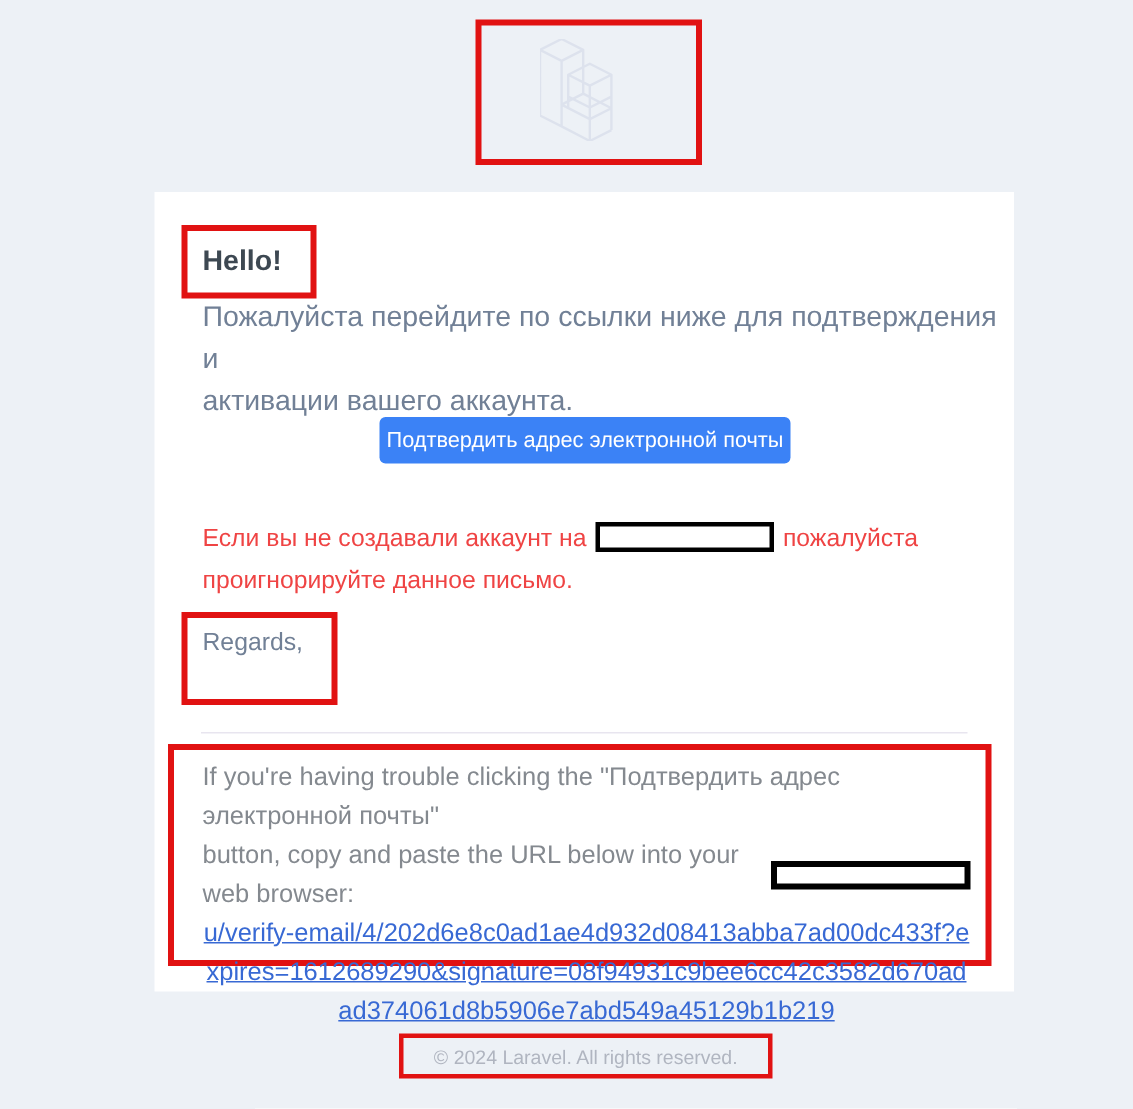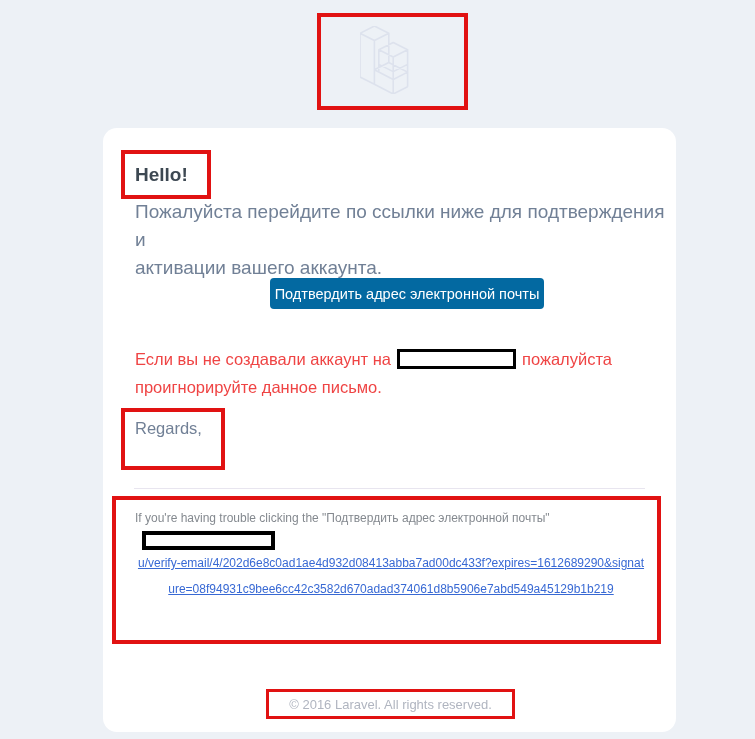--- a/index.html
+++ b/index.html
@@ -19,43 +19,43 @@
     border: 4px solid #e11212;
     box-sizing: border-box;
     pointer-events: none;
   }
   .logo-annotation { left: 317px; top: 13px; width: 151px; height: 97px; }
   .logo-svg { position: absolute; left: 360px; top: 26px; }
 
   .card {
     position: absolute;
     left: 103px; top: 128px;
-    width: 573px; height: 604px;
+    width: 573px; height: 533px;
     background: #ffffff;
-    border-radius: 14px;
+    border-radius: 0;
   }
   .hello-annotation {
     left: 18px; top: 22px; width: 90px; height: 49px;
     display: flex; align-items: center; padding-left: 10px;
   }
   .greeting {
     margin: 0; font-size: 19px; font-weight: bold; color: #3d4852;
   }
   .intro {
     position: absolute; left: 32px; top: 70px; margin: 0;
     font-size: 19px; line-height: 28px; color: #718096;
   }
   .intro span, .outro .block, .salutation span, .sc-line { display: block; }
   .action-button {
     position: absolute; left: 150px; top: 150px;
     width: 274px; height: 31px;
-    background: #0369a1; border-radius: 4px; border: none;
+    background: #3b82f6; border-radius: 4px; border: none;
     color: #ffffff; font-size: 14.5px; font-family: inherit;
     display: flex; align-items: center; justify-content: center;
-    text-decoration: none; cursor: pointer; margin-left: 17px;
+    text-decoration: none; cursor: pointer;
   }
   .outro {
     position: absolute; left: 32px; top: 217px; margin: 0; width: 505px;
     font-size: 16.5px; line-height: 28px; color: #ef4444;
   }
   .redaction {
     display: inline-block;
     background: #ffffff; border: 3px solid #000000;
     box-sizing: border-box;
   }
@@ -65,21 +65,21 @@
     margin: 0; padding: 3px 0 0 10px;
     font-size: 16.5px; line-height: 27px; color: #718096;
   }
   .divider {
     position: absolute; left: 31px; top: 360px;
     width: 511px; height: 1px; background: #e8e5ef;
   }
   .subcopy-annotation { left: 9px; top: 368px; width: 549px; height: 148px; }
   .subcopy {
     position: absolute; left: 32px; top: 377px; width: 512px;
-    font-size: 12px; line-height: 26px; color: #84898f;
+    font-size: 17px; line-height: 26px; color: #84898f;
   }
   .sc-line2 { display: flex; align-items: center; }
   .redaction-2 { width: 133px; height: 19px; border-width: 4px; margin-left: 7px; flex: none; }
   .subcopy-link {
     display: block; color: #3869d4; text-decoration: underline;
     word-break: break-all; cursor: pointer; text-align: center;
   }
   .footer-annotation {
     left: 266px; top: 689px; width: 249px; height: 30px;
     border-width: 3px;
@@ -128,24 +128,25 @@
       </p>
     </div>
 
     <div class="divider"></div>
 
     <div class="annotation subcopy-annotation"></div>
 
     <div class="subcopy">
       <span class="sc-line">If you're having trouble clicking the "Подтвердить адрес электронной почты"</span>
       <span class="sc-line sc-line2">
+        <span>button, copy and paste the URL below into your web browser:</span>
         <span class="redaction redaction-2"></span>
       </span>
       <a class="subcopy-link">u/verify-email/4/202d6e8c0ad1ae4d932d08413abba7ad00dc433f?expires=1612689290&amp;signature=08f94931c9bee6cc42c3582d670adad374061d8b5906e7abd549a45129b1b219</a>
     </div>
 
   </div>
 
   <div class="annotation footer-annotation">
-    <p class="footer-text">© 2016 Laravel. All rights reserved.</p>
+    <p class="footer-text">© 2024 Laravel. All rights reserved.</p>
   </div>
 
 </div>
 
 </body></html>

